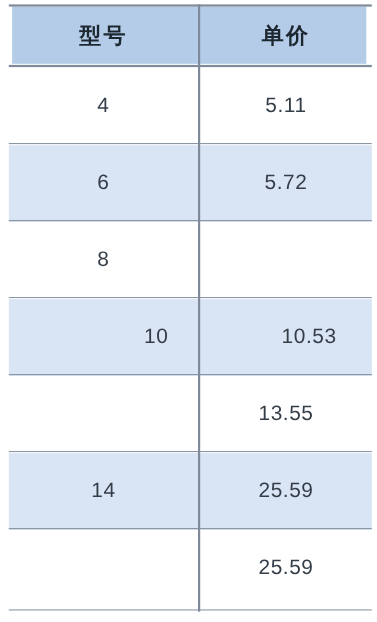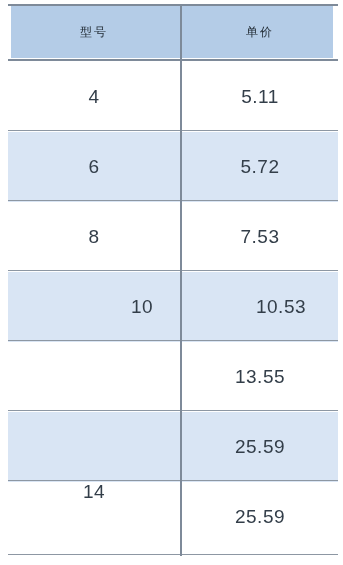--- a/index.html
+++ b/index.html
@@ -86,22 +86,22 @@
     width: 172px;
   }
   .cell.col-price {
     left: 182px;
     width: 156px;
   }
 
   .header-cell {
     top: 6px;
     height: 52px;
-    font-size: 12px;
-    font-weight: 400;
+    font-size: 20px;
+    font-weight: 700;
     letter-spacing: 2px;
     color: #1d2730;
   }
 
   .data-cell {
     height: 70px;
     font-size: 19px;
     font-weight: 400;
     letter-spacing: 0.5px;
     color: #333e49;
@@ -137,25 +137,24 @@
   <div class="cell header-cell col-model">型号</div>
   <div class="cell header-cell col-price">单价</div>
 
   <div class="cell data-cell col-model" style="top:62px;">4</div>
   <div class="cell data-cell col-price" style="top:62px;text-align:right;">5.11</div>
 
   <div class="cell data-cell col-model" style="top:132px;">6</div>
   <div class="cell data-cell col-price" style="top:132px;text-align:center;">5.72</div>
 
   <div class="cell data-cell col-model" style="top:202px;">8</div>
-  <div class="cell data-cell col-price" style="top:202px;">7.53</div>
 
   <div class="cell data-cell col-model" style="top:272px;padding-left:48px;">10</div>
   <div class="cell data-cell col-price" style="top:272px;padding-left:21px;">10.53</div>
 
   <div class="cell data-cell col-price" style="top:342px;text-align:right;">13.55</div>
 
-  <div class="cell data-cell col-model" style="top:412px;margin-top:45px;">14</div>
+  <div class="cell data-cell col-model" style="top:412px;">14</div>
   <div class="cell data-cell col-price" style="top:412px;">25.59</div>
 
   <div class="cell data-cell col-price" style="top:482px;">25.59</div>
 
 </div>
 
 </body></html>

